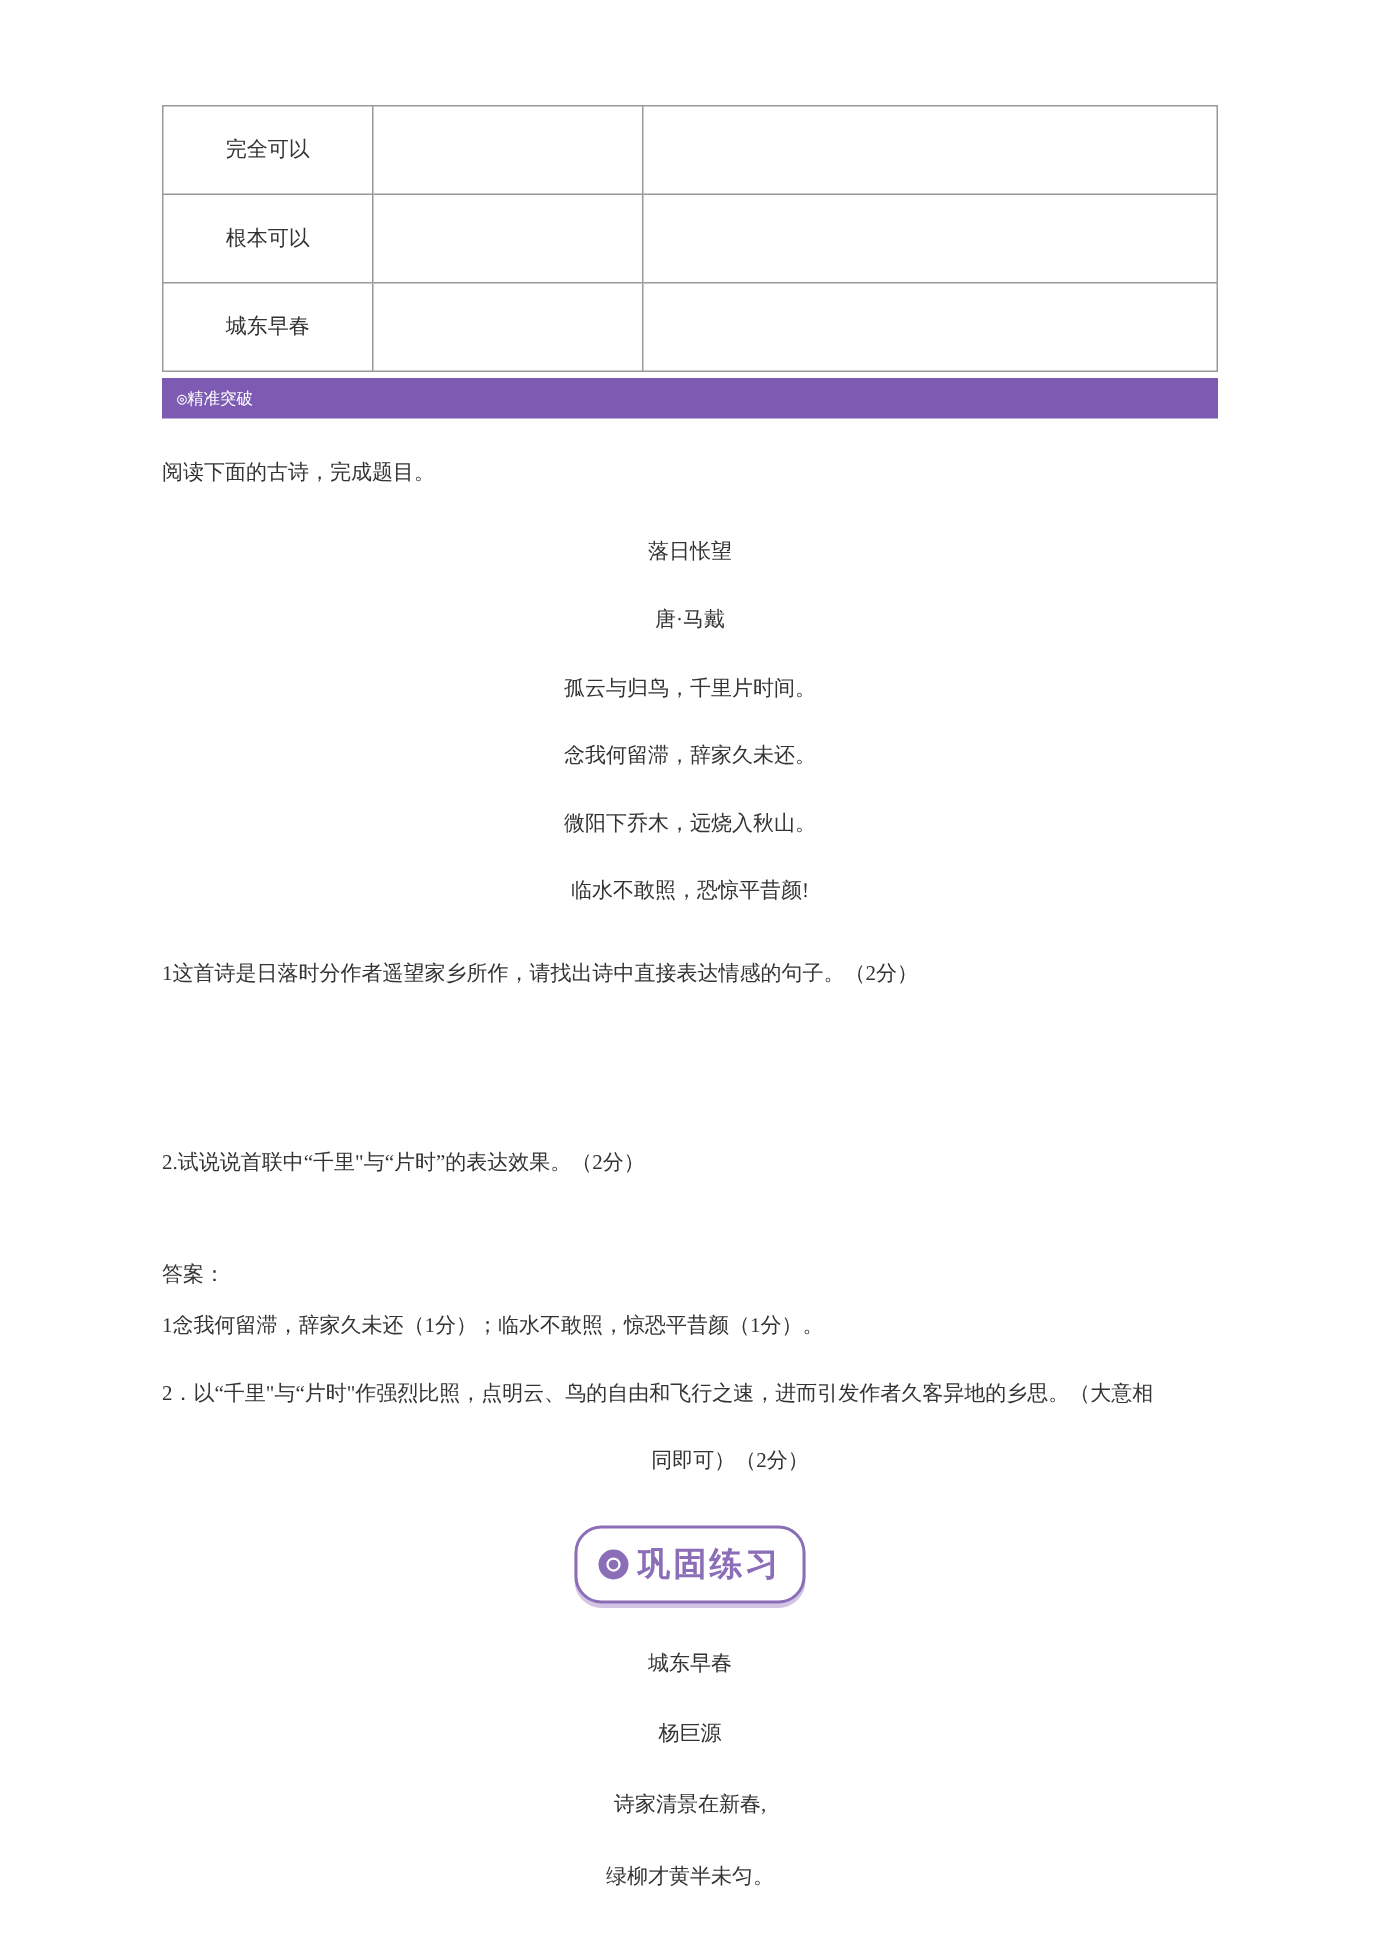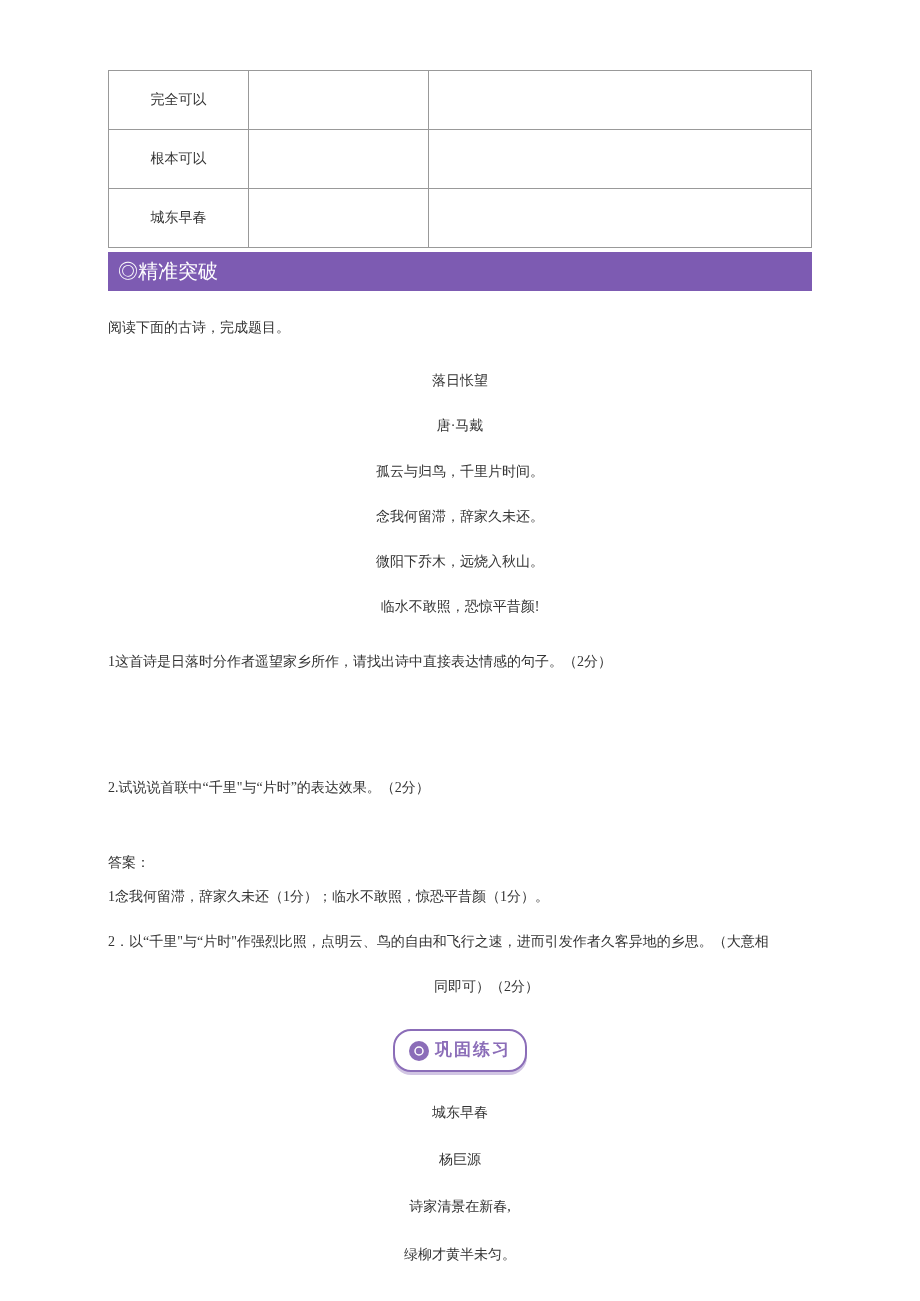--- a/index.html
+++ b/index.html
@@ -36,22 +36,22 @@
       width: 140px;
       font-family: Liberation Serif, serif;
     }
     .checklist-table td:nth-child(2) {
       width: 180px;
     }
     .section-banner {
       background: #7d5bb2;
       color: #fff;
       padding: 6px 10px;
-      font-family: Liberation Sans, sans-serif;
-      font-size: 20px;
+      font-family: Liberation Mono, monospace;
+      font-size: 11px;
       margin-top: 4px;
       margin-bottom: 24px;
     }
     .content-block {
       line-height: 1.8;
     }
     .instruction {
       margin-bottom: 28px;
       font-family: "SimSun", serif;
     }
@@ -108,21 +108,21 @@
       align-items: center;
       justify-content: center;
       margin-right: 6px;
       color: #fff;
       font-size: 12px;
     }
     .practice-badge-text {
       color: #8b6db8;
       font-family: "Microsoft YaHei", sans-serif;
       font-weight: bold;
-      font-size: 17px;
+      font-size: 22px;
       letter-spacing: 2px;
     }
     .poem2-block {
       text-align: center;
     }
     .poem2-title {
       margin-bottom: 22px;
     }
     .poem2-author {
       margin-bottom: 22px;

